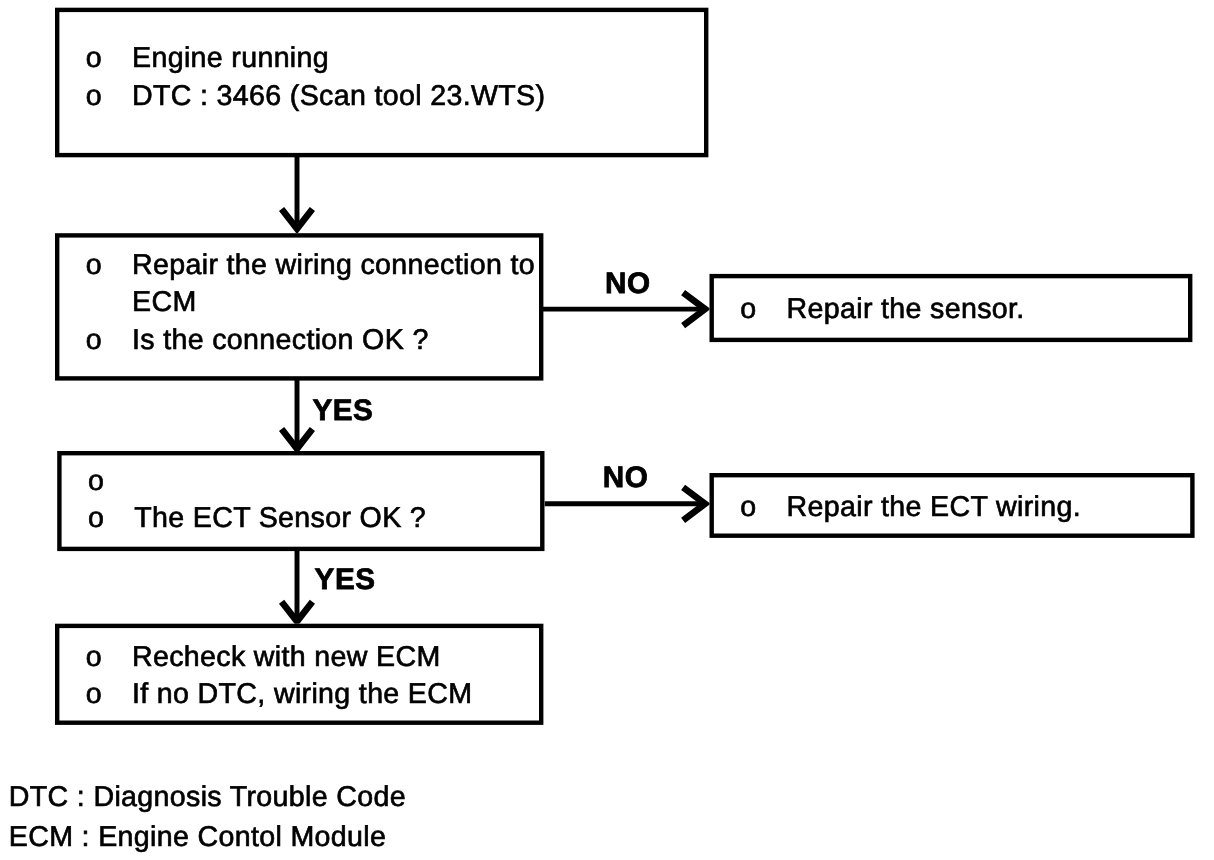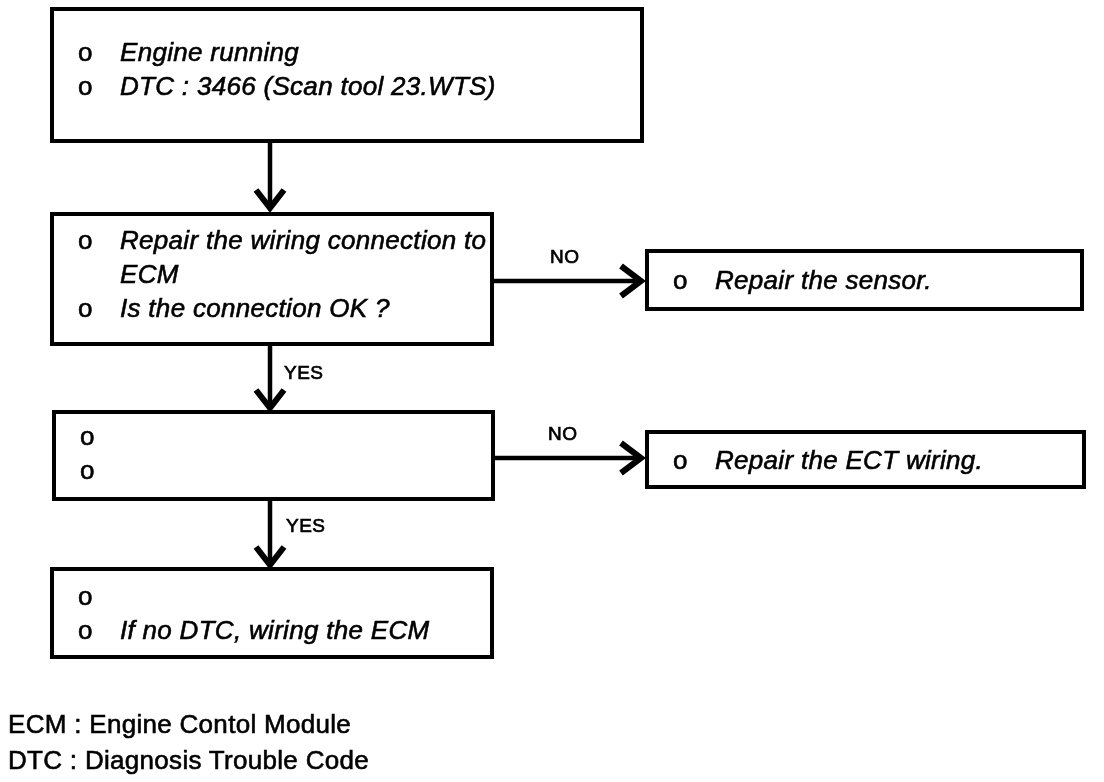--- a/index.html
+++ b/index.html
@@ -36,39 +36,39 @@
     align-items: flex-start;
   }
   .bullet {
     flex: 0 0 66px;
     box-sizing: border-box;
     padding-left: 24px;
   }
   .txt {
     flex: 1 1 auto;
     max-width: 372px;
-    font-style: italic;
   }
   .wide .txt {
     max-width: 520px;
   }
   .box-start    { left: 50px;  top: 7px;   width: 594px; height: 136px; padding-top: 24px; }
   .box-wiring   { left: 50px;  top: 212px; width: 444px; height: 134px; padding-top: 7px; }
   .box-repairw  { left: 645px; top: 249px; width: 439px; height: 62px; }
   .box-ect      { left: 52px;  top: 410px; width: 443px; height: 91px;  padding-top: 5px; }
   .box-repaire  { left: 645px; top: 430px; width: 441px; height: 59px; }
   .box-recheck  { left: 50px;  top: 567px; width: 444px; height: 92px;  padding-top: 8px; }
   .connector {
     position: absolute;
   }
   .branch-label {
     position: absolute;
-    font-size: 19px;
+    font-size: 27px;
     line-height: 30px;
     letter-spacing: 0.5px;
+    font-weight: bold;
     -webkit-text-stroke: 0.7px #000000;
   }
   .lbl-no1  { left: 550px; top: 242px; }
   .lbl-yes1 { left: 284px; top: 358px; }
   .lbl-no2  { left: 548px; top: 419px; }
   .lbl-yes2 { left: 286px; top: 511px; }
   .legend {
     position: absolute;
     left: 8px;
     top: 706px;
@@ -134,20 +134,21 @@
     <line x1="18" y1="0" x2="18" y2="59" stroke-width="4.5"></line>
     <polyline points="4,45 18,63 32,45" stroke-width="6"></polyline>
   </svg>
 
   <div class="node box-ect">
     <div class="row">
       <span class="bullet">o</span>
     </div>
     <div class="row">
       <span class="bullet">o</span>
+      <span class="txt">The ECT Sensor OK ?</span>
     </div>
   </div>
 
   <div class="branch-label lbl-no2">NO</div>
 
   <svg class="connector" style="left:495px; top:439px;" width="152" height="38">
     <line x1="0" y1="19" x2="144" y2="19" stroke-width="4.5"></line>
     <polyline points="126,4 146,19 126,34" stroke-width="6"></polyline>
   </svg>
 
@@ -161,25 +162,26 @@
   <div class="branch-label lbl-yes2">YES</div>
 
   <svg class="connector" style="left:252px; top:500px;" width="36" height="69">
     <line x1="18" y1="0" x2="18" y2="61" stroke-width="4.5"></line>
     <polyline points="4,47 18,65 32,47" stroke-width="6"></polyline>
   </svg>
 
   <div class="node box-recheck">
     <div class="row">
       <span class="bullet">o</span>
+      <span class="txt">Recheck with new ECM</span>
     </div>
     <div class="row">
       <span class="bullet">o</span>
       <span class="txt">If no DTC, wiring the ECM</span>
     </div>
   </div>
 
   <div class="legend">
+    <div>DTC : Diagnosis Trouble Code</div>
     <div>ECM : Engine Contol Module</div>
-    <div>DTC : Diagnosis Trouble Code</div>
   </div>
 
 </div>
 
 </body></html>

